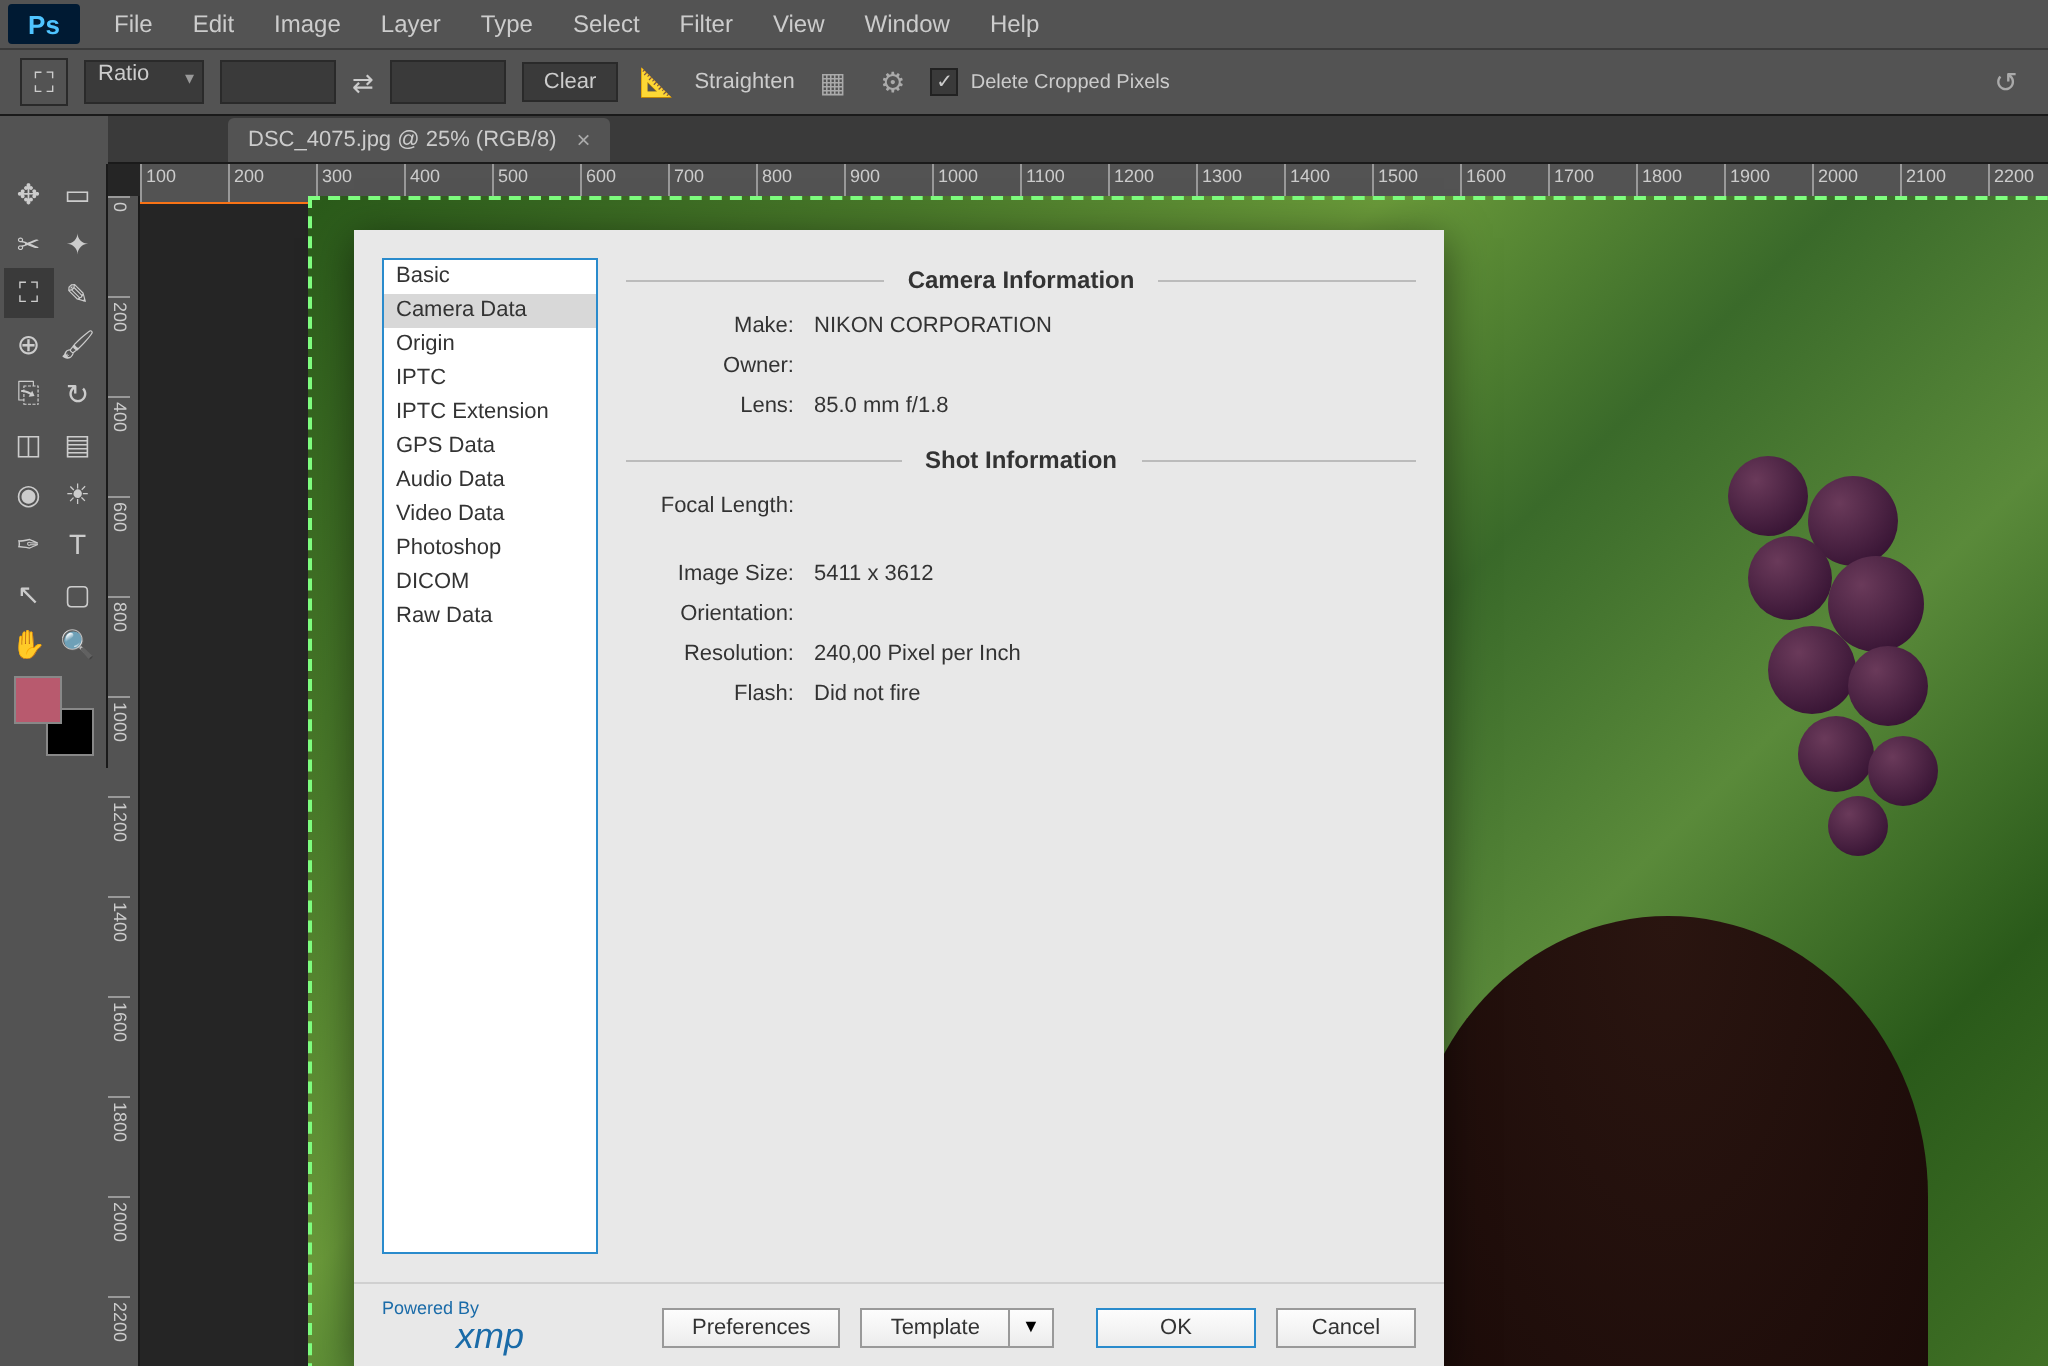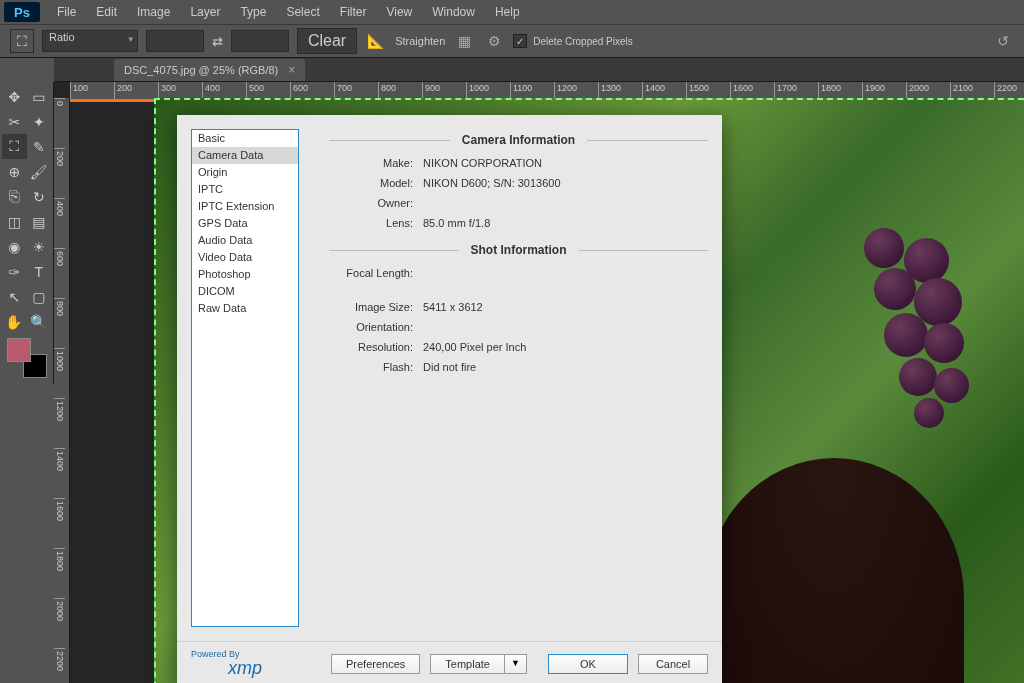--- a/index.html
+++ b/index.html
@@ -9,21 +9,21 @@
 .menubar { height: 24px; background: #535353; display: flex; align-items: center; padding: 0 4px; gap: 2px; }
 .ps-logo { width: 36px; height: 20px; background: #001a33; display: flex; align-items: center; justify-content: center; color: #4fc4ff; font-weight: bold; font-size: 13px; border-radius: 2px; margin-right: 6px; }
 .menu-item { color: #ccc; font-size: 12px; padding: 3px 9px; cursor: default; }
 
 
 .options-bar { height: 34px; background: #535353; border-top: 1px solid #3a3a3a; border-bottom: 1px solid #1a1a1a; display: flex; align-items: center; padding: 0 10px; gap: 8px; }
 .tool-icon-small { width: 24px; height: 24px; border: 1px solid #2a2a2a; display: flex; align-items: center; justify-content: center; color: #ccc; font-size: 14px; }
 .dropdown { background: #3a3a3a; border: 1px solid #2a2a2a; color: #ccc; font-size: 11px; height: 22px; padding: 0 18px 0 6px; position: relative; }
 .dropdown::after { content: "▾"; position: absolute; right: 4px; top: 3px; font-size: 9px; color: #999; }
 .input-small { background: #3a3a3a; border: 1px solid #2a2a2a; width: 58px; height: 22px; }
-.btn-small { background: #3a3a3a; border: 1px solid #2a2a2a; color: #ccc; font-size: 16px; padding: 3px 10px; }
+.btn-small { background: #3a3a3a; border: 1px solid #2a2a2a; color: #ccc; font-size: 11px; padding: 3px 10px; }
 .swap-icon { color: #ccc; font-size: 13px; }
 .option-icon { width: 22px; height: 22px; color: #aaa; display: flex; align-items: center; justify-content: center; font-size: 14px; }
 .checkbox-wrap { display: flex; align-items: center; gap: 6px; }
 .checkbox-box { width: 14px; height: 14px; background: #3a3a3a; border: 1px solid #222; display: flex; align-items: center; justify-content: center; color: #ccc; font-size: 10px; }
 
 
 .tab-bar { height: 24px; background: #3a3a3a; display: flex; align-items: flex-end; padding-left: 60px; border-bottom: 1px solid #1a1a1a; }
 .doc-tab { background: #535353; color: #ccc; font-size: 11px; padding: 4px 10px; display: flex; align-items: center; gap: 10px; border-top-left-radius: 3px; border-top-right-radius: 3px; }
 .tab-close { color: #aaa; font-size: 12px; }
 
@@ -31,35 +31,35 @@
 .toolbox { position: absolute; left: 0; top: 82px; width: 54px; background: #535353; border-right: 1px solid #1a1a1a; padding: 2px; }
 .tool-row { display: flex; }
 .tool { width: 25px; height: 25px; display: flex; align-items: center; justify-content: center; color: #ccc; font-size: 14px; position: relative; }
 .tool.active { background: #3a3a3a; }
 .fg-bg { position: relative; width: 40px; height: 40px; margin: 4px auto; }
 .fg-swatch { position: absolute; width: 24px; height: 24px; background: #b85a6e; border: 1px solid #888; left: 0; top: 0; z-index: 2; }
 .bg-swatch { position: absolute; width: 24px; height: 24px; background: #000; border: 1px solid #888; right: 0; bottom: 0; }
 
 
 .canvas-area { position: absolute; left: 54px; top: 58px; right: 0; bottom: 0; background: #252525; }
-.ruler-h { position: absolute; left: 16px; right: 0; top: 24px; height: 20px; background: #535353; border-bottom: 3px solid #f97316; display: flex; overflow: hidden; }
+.ruler-h { position: absolute; left: 16px; right: 0; top: 24px; height: 20px; background: #535353; border-bottom: 1px solid #f97316; display: flex; overflow: hidden; }
 .ruler-tick-h { width: 44px; flex-shrink: 0; border-left: 1px solid #999; font-size: 9px; color: #ccc; padding-left: 2px; padding-top: 1px; }
 .ruler-v { position: absolute; left: 0; top: 40px; bottom: 0; width: 16px; background: #535353; border-right: 1px solid #1a1a1a; overflow: hidden; }
 .ruler-tick-v { height: 50px; border-top: 1px solid #999; font-size: 9px; color: #ccc; writing-mode: vertical-rl; padding-top: 2px; padding-left: 1px; }
 .canvas { position: absolute; left: 100px; top: 40px; width: 900px; height: 640px; background: linear-gradient(135deg, #2a5a1a 0%, #4a7a2a 20%, #6a9a3a 35%, #3a6a2a 50%, #5a8a3a 65%, #2a5a1a 80%, #4a7a2a 100%); overflow: hidden; }
 .grape { position: absolute; right: 20px; top: 120px; width: 200px; height: 280px; }
 .grape-ball { position: absolute; border-radius: 50%; background: radial-gradient(circle at 35% 30%, #6a3a5a, #2a0a2a); }
 .hair { position: absolute; bottom: 0; right: 90px; width: 260px; height: 280px; background: radial-gradient(ellipse at top, #2a1510, #1a0a08); border-radius: 50% 50% 0 0; }
 .crop-frame { position: absolute; left: 0; top: 0; right: 0; bottom: 0; border: 2px dashed #7fff7f; }
 
 
 .dialog { position: absolute; left: 177px; top: 115px; width: 545px; height: 570px; background: #fff; box-shadow: 0 4px 20px rgba(0,0,0,0.5); display: flex; flex-direction: column; }
 .dialog-title { height: 30px; background: #fff; display: flex; align-items: center; justify-content: space-between; padding: 0 10px; font-size: 12px; color: #333; border-bottom: 1px solid #eee; }
 .dialog-close { font-size: 16px; color: #555; cursor: default; }
-.dialog-body { flex: 1; background: #e8e8e8; display: flex; padding: 14px; gap: 30px; overflow: hidden; }
+.dialog-body { flex: 1; background: #e8e8e8; display: flex; padding: 14px; gap: 14px; overflow: hidden; }
 .category-list { width: 108px; border: 1px solid #2a8bcc; background: #fff; }
 .cat-item { font-size: 11px; color: #333; padding: 2px 6px; border-bottom: 1px solid transparent; cursor: default; }
 .cat-item.selected { background: #d8d8d8; }
 .info-pane { flex: 1; font-size: 11px; color: #333; }
 .section-hdr { display: flex; align-items: center; margin: 4px 0 10px; }
 .section-hdr .line { flex: 1; height: 1px; background: #bbb; }
 .section-hdr .text { padding: 0 12px; font-weight: bold; font-size: 12px; color: #333; }
 .info-row { display: flex; margin-bottom: 8px; }
 .info-label { width: 94px; text-align: right; color: #333; padding-right: 10px; }
 .info-value { flex: 1; color: #333; }
@@ -84,21 +84,21 @@
   <div class="menu-item">Type</div>
   <div class="menu-item">Select</div>
   <div class="menu-item">Filter</div>
   <div class="menu-item">View</div>
   <div class="menu-item">Window</div>
   <div class="menu-item">Help</div>
 </div>
 
 <div class="options-bar">
   <div class="tool-icon-small">⛶</div>
-  <div class="dropdown" style="width:96px;">Ratio</div>
+  <div class="dropdown" style="width:60px;">Ratio</div>
   <div class="input-small"></div>
   <span class="swap-icon">⇄</span>
   <div class="input-small"></div>
   <div class="btn-small">Clear</div>
   <div class="option-icon">📐</div>
   <span style="color:#ccc;font-size:11px;">Straighten</span>
   <div class="option-icon">▦</div>
   <div class="option-icon">⚙</div>
   <div class="checkbox-wrap">
     <div class="checkbox-box">✓</div>
@@ -236,24 +236,20 @@
       <div class="section-hdr">
           <div class="line"></div>
           <div class="text">Camera Information</div>
           <div class="line"></div>
         </div>
       <div class="info-row">
           <div class="info-label">Make:</div>
           <div class="info-value">NIKON CORPORATION</div>
         </div>
       <div class="info-row">
-          <div class="info-label">Model:</div>
-          <div class="info-value">NIKON D600;   S/N: 3013600</div>
-        </div>
-      <div class="info-row">
           <div class="info-label">Owner:</div>
           <div class="info-value"></div>
         </div>
       <div class="info-row">
           <div class="info-label">Lens:</div>
           <div class="info-value">85.0 mm f/1.8</div>
         </div>
 
       <div class="section-hdr" style="margin-top:14px;">
           <div class="line"></div>

